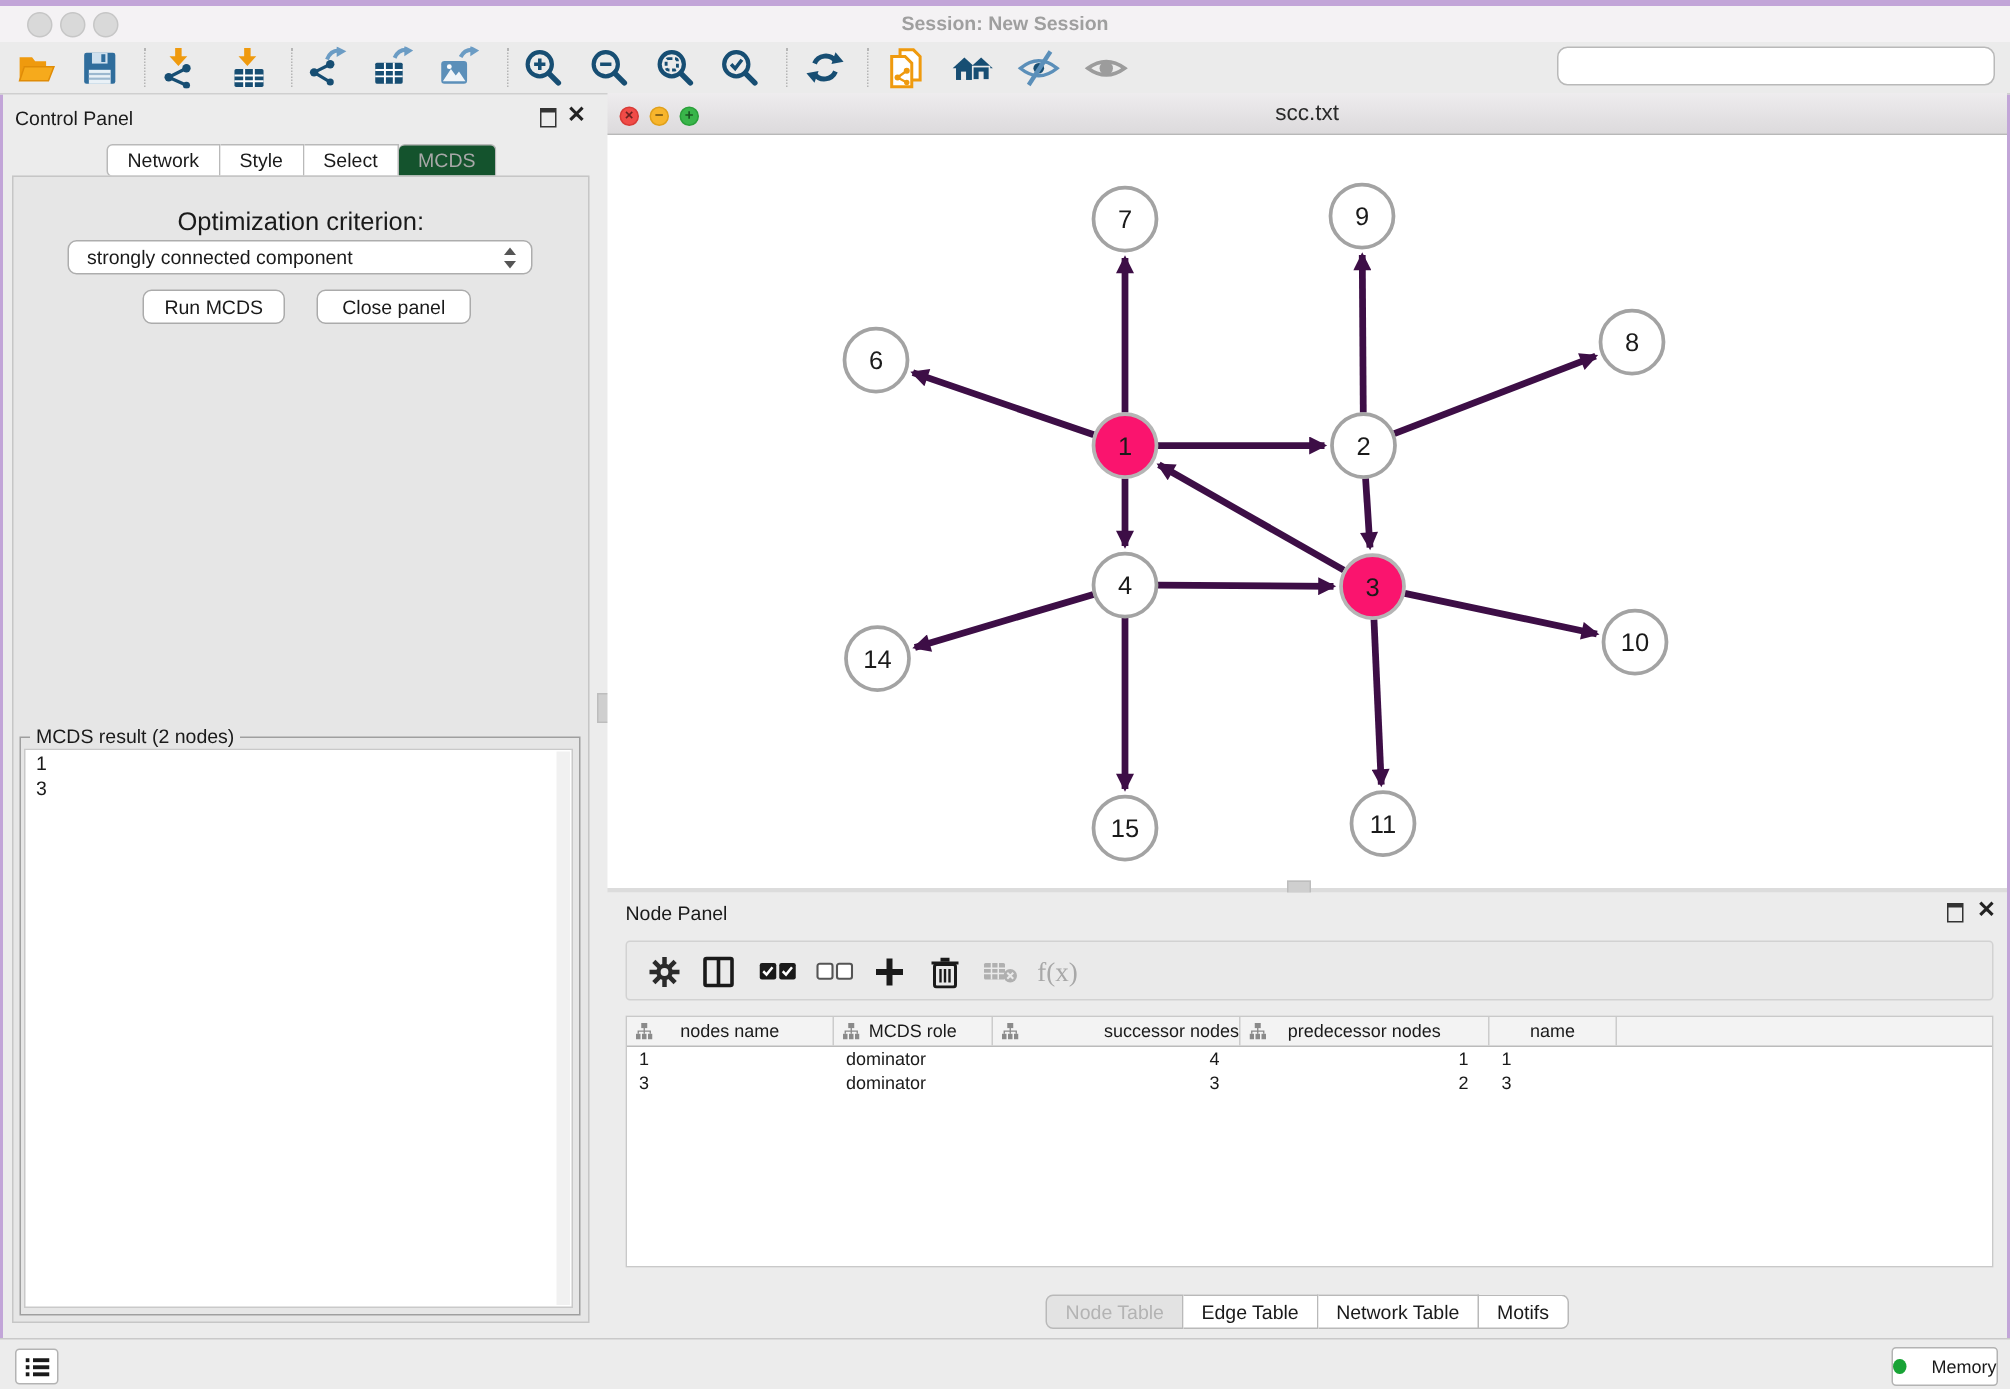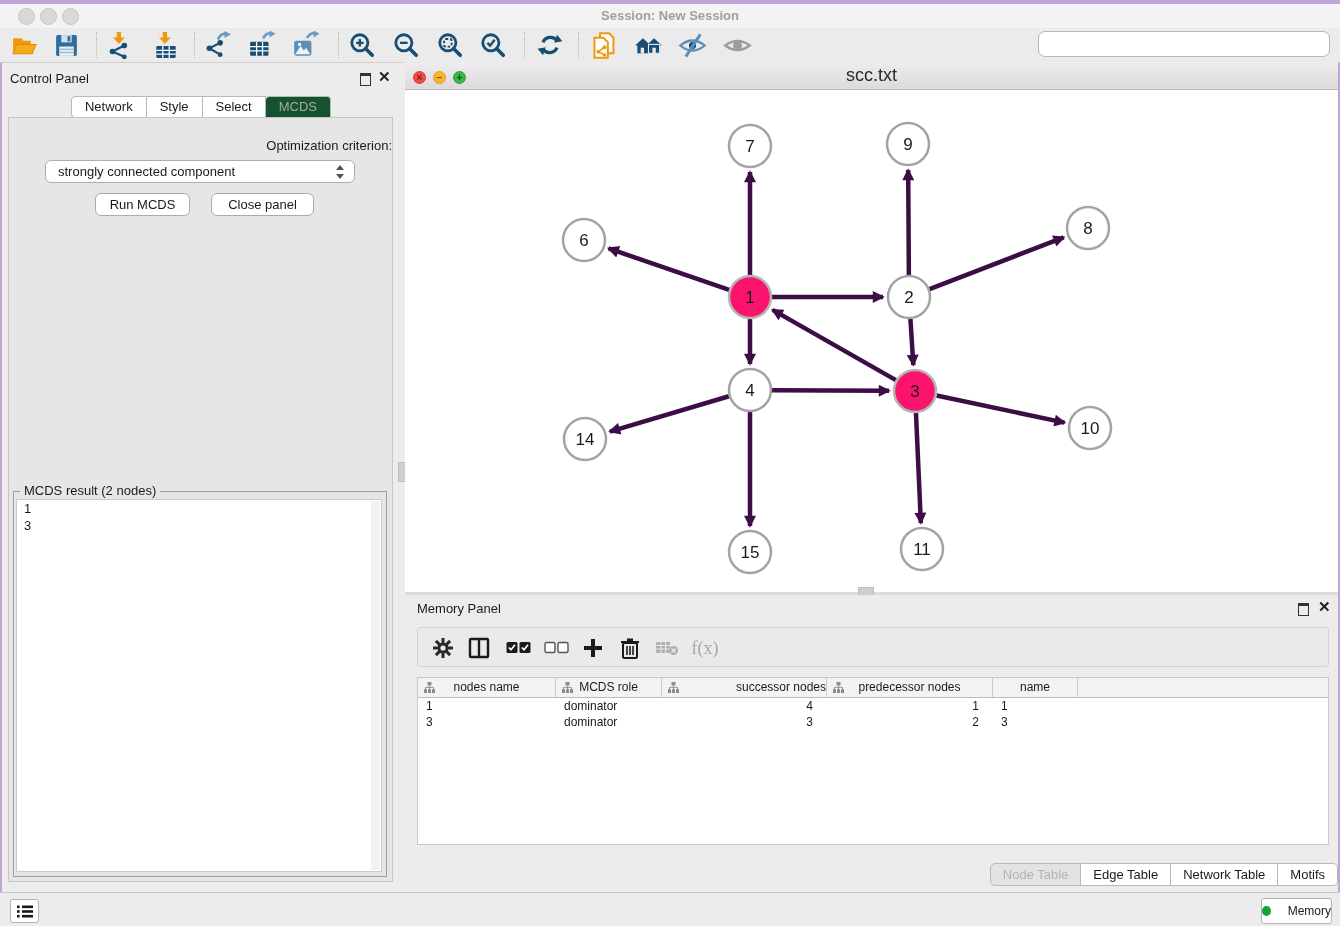--- a/index.html
+++ b/index.html
@@ -24,54 +24,54 @@
   .cp-header{left:0;top:62px;width:402px;height:30px;}
   .cp-title{position:absolute;left:10px;top:9px;font-size:13px;color:#1a1a1a;}
   .float-icon{display:inline-block;width:9px;height:9px;border:1.5px solid #333;border-top-width:3px;}
   .close-icon{font-size:15px;font-weight:bold;color:#222;line-height:10px;}
   .tabs{left:0;top:96px;width:402px;height:22px;text-align:center;}
   .tab{display:inline-block;height:20px;line-height:20px;padding:0 13px;font-size:13px;background:#fff;
        border:1px solid #b9b9b9;border-left:none;vertical-align:top;}
   .tab.first{border-left:1px solid #b9b9b9;border-top-left-radius:4px;border-bottom-left-radius:4px;}
   .tab.active{background:#14532d;color:#a8a8a8;border-radius:4px 4px 0 0;border-bottom-color:#e9e9e9;}
   .cp-body{left:8px;top:117px;width:385px;height:765px;background:#e6e6e6;border:1px solid #c6c6c6;box-sizing:border-box;}
-  .opt-label{position:absolute;left:0;top:20px;width:100%;text-align:right;font-size:13px;}
+  .opt-label{position:absolute;left:0;top:20px;width:100%;text-align:center;font-size:17px;}
   .select{position:absolute;left:36px;top:42px;width:310px;height:23px;background:#fff;border:1px solid #adadad;
           border-radius:6px;font-size:13px;line-height:21px;padding-left:12px;box-sizing:border-box;}
   .spinner{position:absolute;right:9px;top:3px;width:10px;height:16px;}
   .btn{position:absolute;height:23px;background:#fff;border:1px solid #ababab;border-radius:6px;font-size:13px;
        text-align:center;line-height:21px;box-sizing:border-box;}
   .fieldset{position:absolute;left:4px;top:373px;width:372px;height:384px;border:1px solid #9f9f9f;}
   .legend{position:absolute;left:6px;top:-9px;background:#e6e6e6;padding:0 4px;font-size:13px;}
   .resultbox{position:absolute;left:2px;top:7px;width:366px;height:373px;background:#fff;border:1px solid #c9c9c9;box-sizing:border-box;}
   .resultline{font-size:13px;line-height:17px;padding-left:7px;}
   .vscroll{position:absolute;right:1px;top:1px;width:9px;height:369px;background:#f1f1f1;}
   
   .netwin-title{left:405px;top:62px;width:933px;height:28px;background:linear-gradient(#eeecee,#dcdadc);
                 border-bottom:1px solid #b8b8b8;box-sizing:border-box;}
-  .nettitle{width:100%;text-align:center;line-height:27px;font-size:18px;color:#2a2a2a;}
+  .nettitle{width:100%;text-align:center;line-height:27px;font-size:15px;color:#2a2a2a;}
   .tl{position:absolute;top:9px;width:13px;height:13px;border-radius:50%;text-align:center;line-height:12px;
       font-size:10px;font-weight:bold;color:rgba(0,0,0,.55);box-sizing:border-box;}
   .netcanvas{left:405px;top:90px;width:933px;height:502px;background:#fff;}
   .splitter-h{left:405px;top:592px;width:933px;height:3px;background:#dcdcdc;}
   .handle{background:#cfcfcf;border:1px solid #bdbdbd;}
   
   .tp{left:405px;top:595px;width:933px;height:297px;background:#ececec;}
   .tp-title{position:absolute;left:12px;top:6px;font-size:13px;}
   .tp-toolbar{position:absolute;left:12px;top:32px;width:912px;height:40px;background:#eaeaea;border:1px solid #d2d2d2;
               border-radius:3px;box-sizing:border-box;}
   .tpi{position:absolute;top:5px;width:30px;height:30px;display:flex;align-items:center;justify-content:center;}
   .fx{font-family:"Liberation Serif",serif;font-size:18px;color:#a8a8a8;}
   .tablebox{position:absolute;left:12px;top:82px;width:912px;height:168px;background:#fff;border:1px solid #c9c9c9;box-sizing:border-box;}
   .thead{display:flex;height:19px;border-bottom:1px solid #bbb;background:#f3f3f3;}
   .th{position:relative;height:19px;line-height:18px;font-size:12px;text-align:center;border-right:1px solid #ccc;box-sizing:border-box;}
   .th .orgicon{position:absolute;left:6px;top:4px;}
   .trow{display:flex;height:16px;}
   .tcell{height:16px;line-height:16px;font-size:12px;box-sizing:border-box;white-space:nowrap;overflow:hidden;}
-  .bottabs{position:absolute;left:0;top:268px;width:933px;text-align:right;}
+  .bottabs{position:absolute;left:0;top:268px;width:933px;text-align:center;}
   .btab{display:inline-block;height:21px;line-height:21px;padding:0 12px;font-size:13px;background:#fff;
         border:1px solid #b9b9b9;border-left:none;vertical-align:top;}
   .btab.first{border-left:1px solid #b9b9b9;border-radius:5px 0 0 5px;}
   .btab.last{border-radius:0 5px 5px 0;}
   .btab.active{background:#e3e3e3;color:#b3b3b3;}
   
   .statusbar{left:0;top:892px;width:1340px;height:34px;background:#ececec;border-top:1px solid #c9c9c9;box-sizing:border-box;}
   .sq-btn{position:absolute;background:#fff;border:1px solid #b3b3b3;border-radius:3px;display:flex;align-items:center;justify-content:center;}
   .memtext{font-size:12px;margin-left:17px;}
   .memdot{width:10px;height:10px;border-radius:50%;background:#18a335;}
@@ -320,21 +320,21 @@
         <circle cx="345" cy="462" r="21" fill="#ffffff" stroke="#a3a3a3" stroke-width="2.5"></circle>
         <text x="345" y="468" text-anchor="middle" font-size="17" fill="#1a1a1a" font-family="&quot;Liberation Sans&quot;,sans-serif">15</text>
         <circle cx="517" cy="459" r="21" fill="#ffffff" stroke="#a3a3a3" stroke-width="2.5"></circle>
         <text x="517" y="465" text-anchor="middle" font-size="17" fill="#1a1a1a" font-family="&quot;Liberation Sans&quot;,sans-serif">11</text>
       </svg>
   </div>
   <div class="abs splitter-h"></div>
   <div class="abs handle" style="left:858px;top:587px;width:14px;height:7px"></div>
 
   <div class="abs tp">
-    <span class="tp-title">Memory Panel</span>
+    <span class="tp-title">Node Panel</span>
     <span class="abs" style="left:893px;top:7px"><span class="float-icon"></span></span>
     <span class="abs close-icon" style="left:913px;top:7px">✕</span>
 
     <div class="tp-toolbar">
       <div class="tpi" style="left:10px">
         <svg width="22" height="22" viewBox="0 0 22 22">
             <g fill="#2b2b2b">
               <circle cx="11" cy="11" r="5.5"></circle>
               <g stroke="#2b2b2b" stroke-width="3">
                 <line x1="11" y1="1" x2="11" y2="21"></line>

